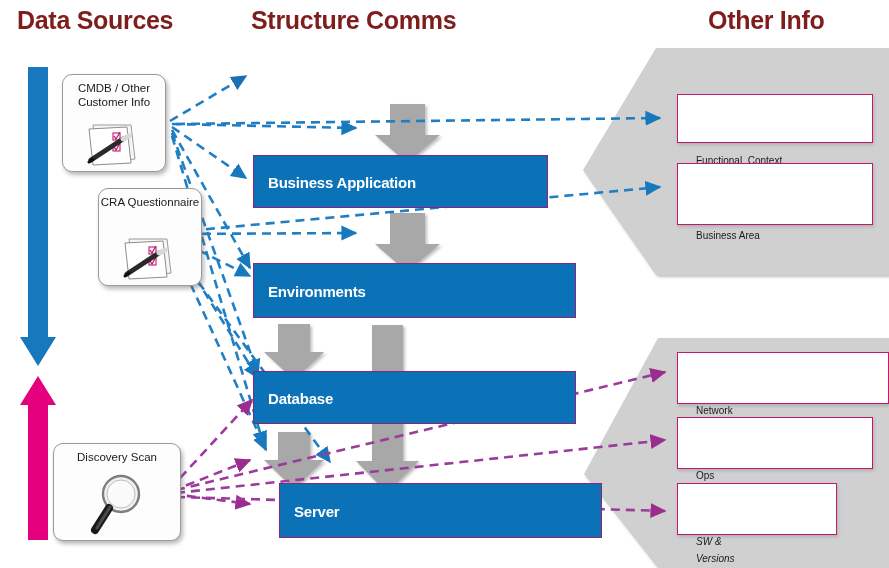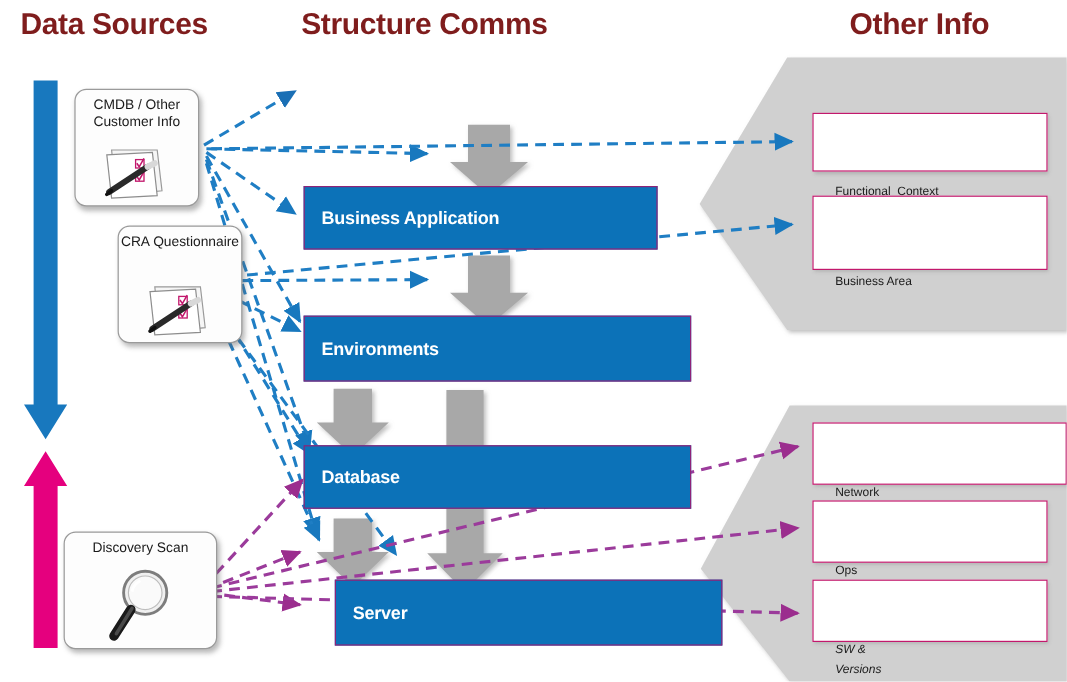--- a/index.html
+++ b/index.html
@@ -178,18 +178,18 @@
   </div>
 
   <div class="info-box" style="left:677px;top:352px;width:212px;height:52px;">
     <span>Network
 Comms</span>
   </div>
   <div class="info-box" style="left:677px;top:417px;width:196px;height:52px;text-decoration:underline;">
     <span>Ops
 Usage</span>
   </div>
-  <div class="info-box" style="left:677px;top:483px;width:196px;height:52px;font-style:italic;">
+  <div class="info-box" style="left:677px;top:483px;width:160px;height:52px;font-style:italic;">
     <span>SW &amp;
 Versions</span>
   </div>
 
 </div>
 
 </body></html>

